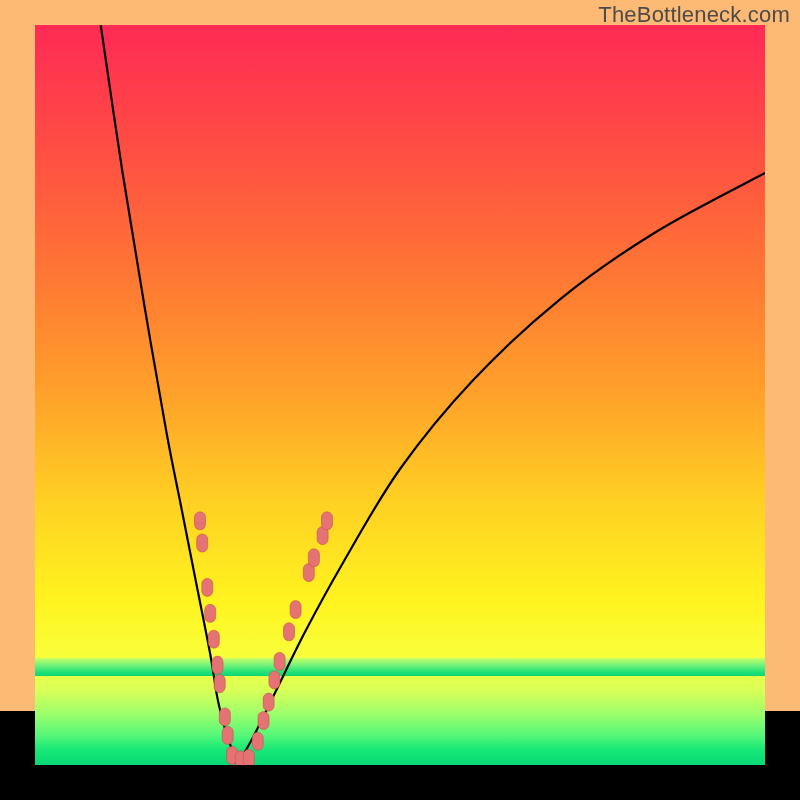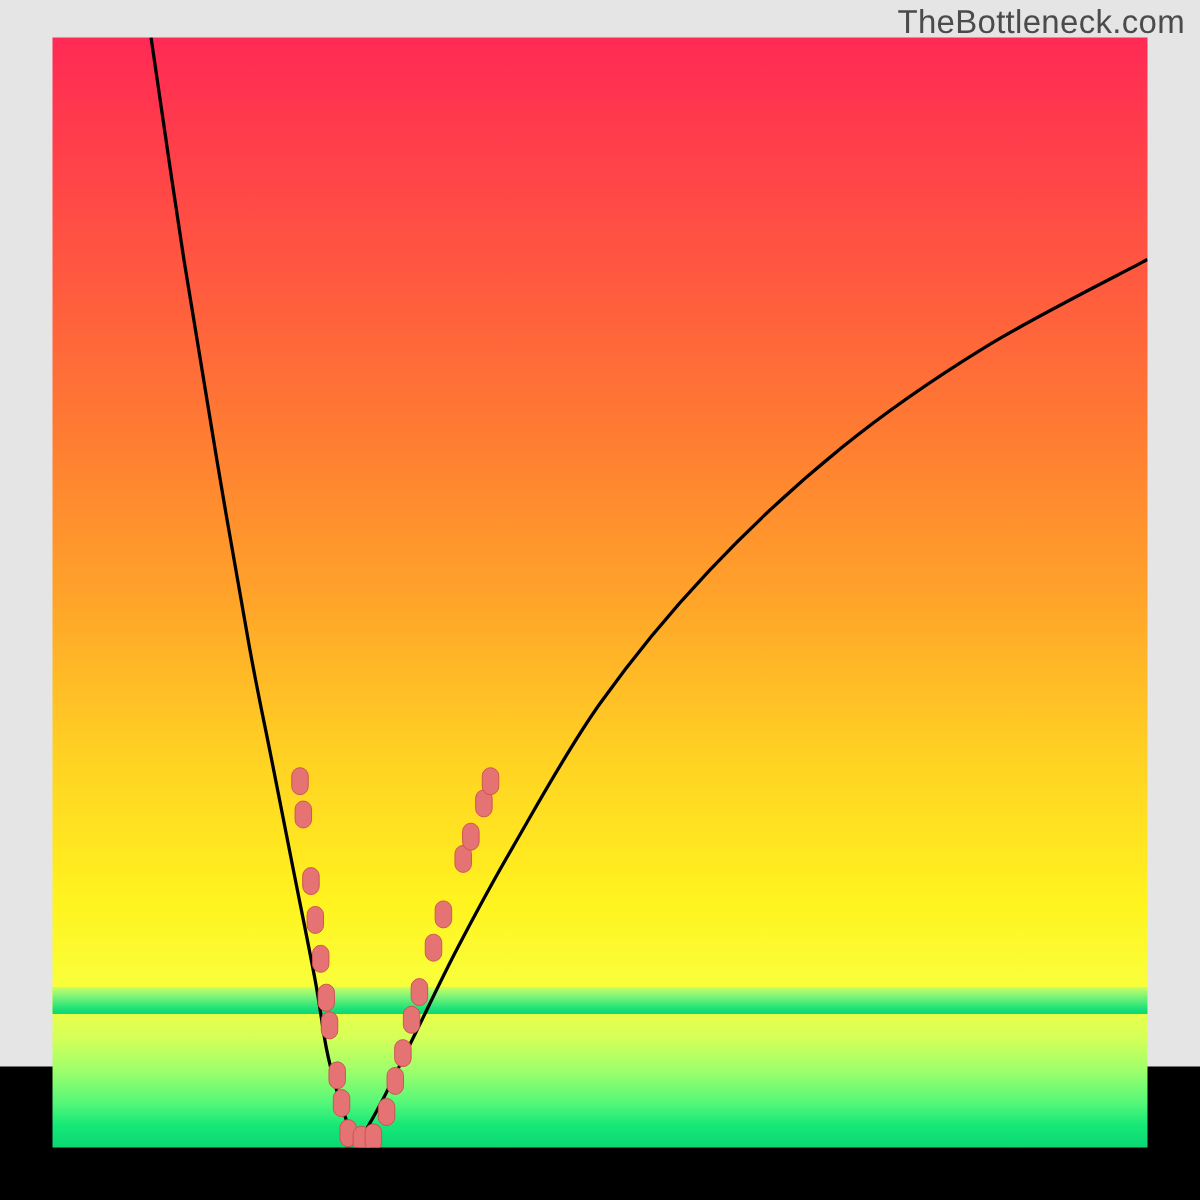--- a/index.html
+++ b/index.html
@@ -8,21 +8,21 @@
     width: 800px;
     height: 800px;
     background: #000;
     font-family: Arial, Helvetica, sans-serif;
     overflow: hidden;
   }
   .stage {
     position: relative;
     width: 800px;
     height: 711px;
-    background: #e5e5e5;
+    background: #fdba74;
   }
   .watermark {
     position: absolute;
     top: 2px;
     right: 10px;
     color: #4b4b4b;
     font-size: 22px;
     font-weight: 500;
     letter-spacing: 0.2px;
     z-index: 30;

